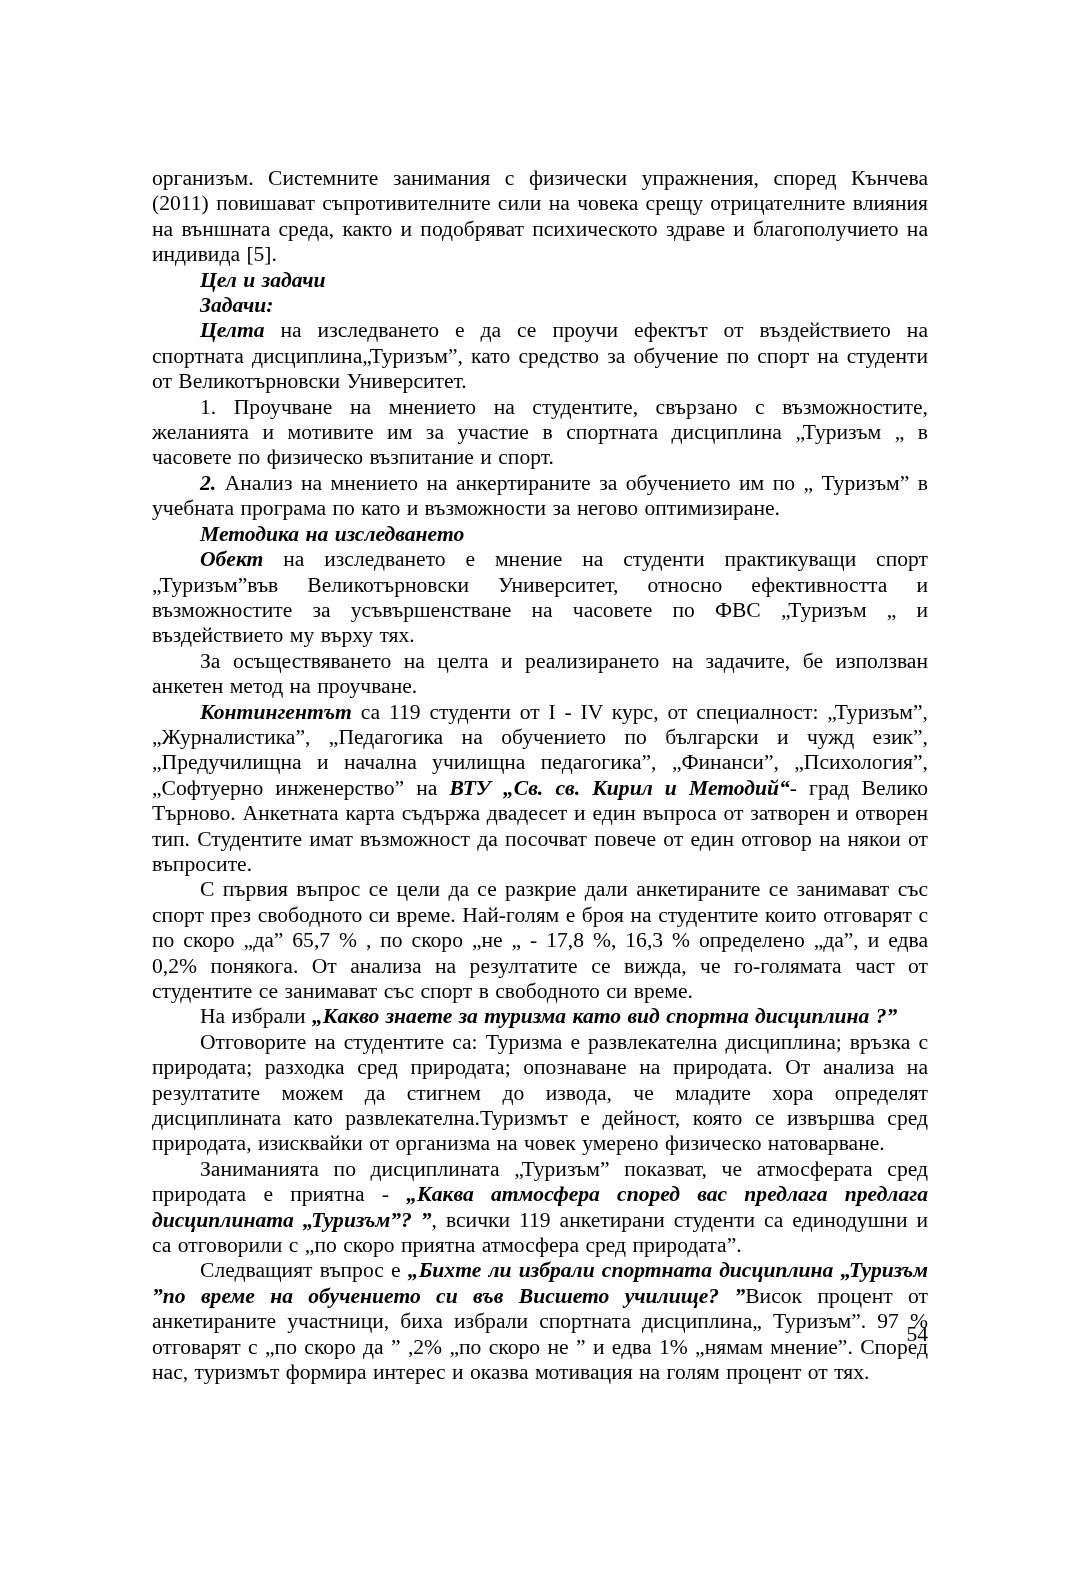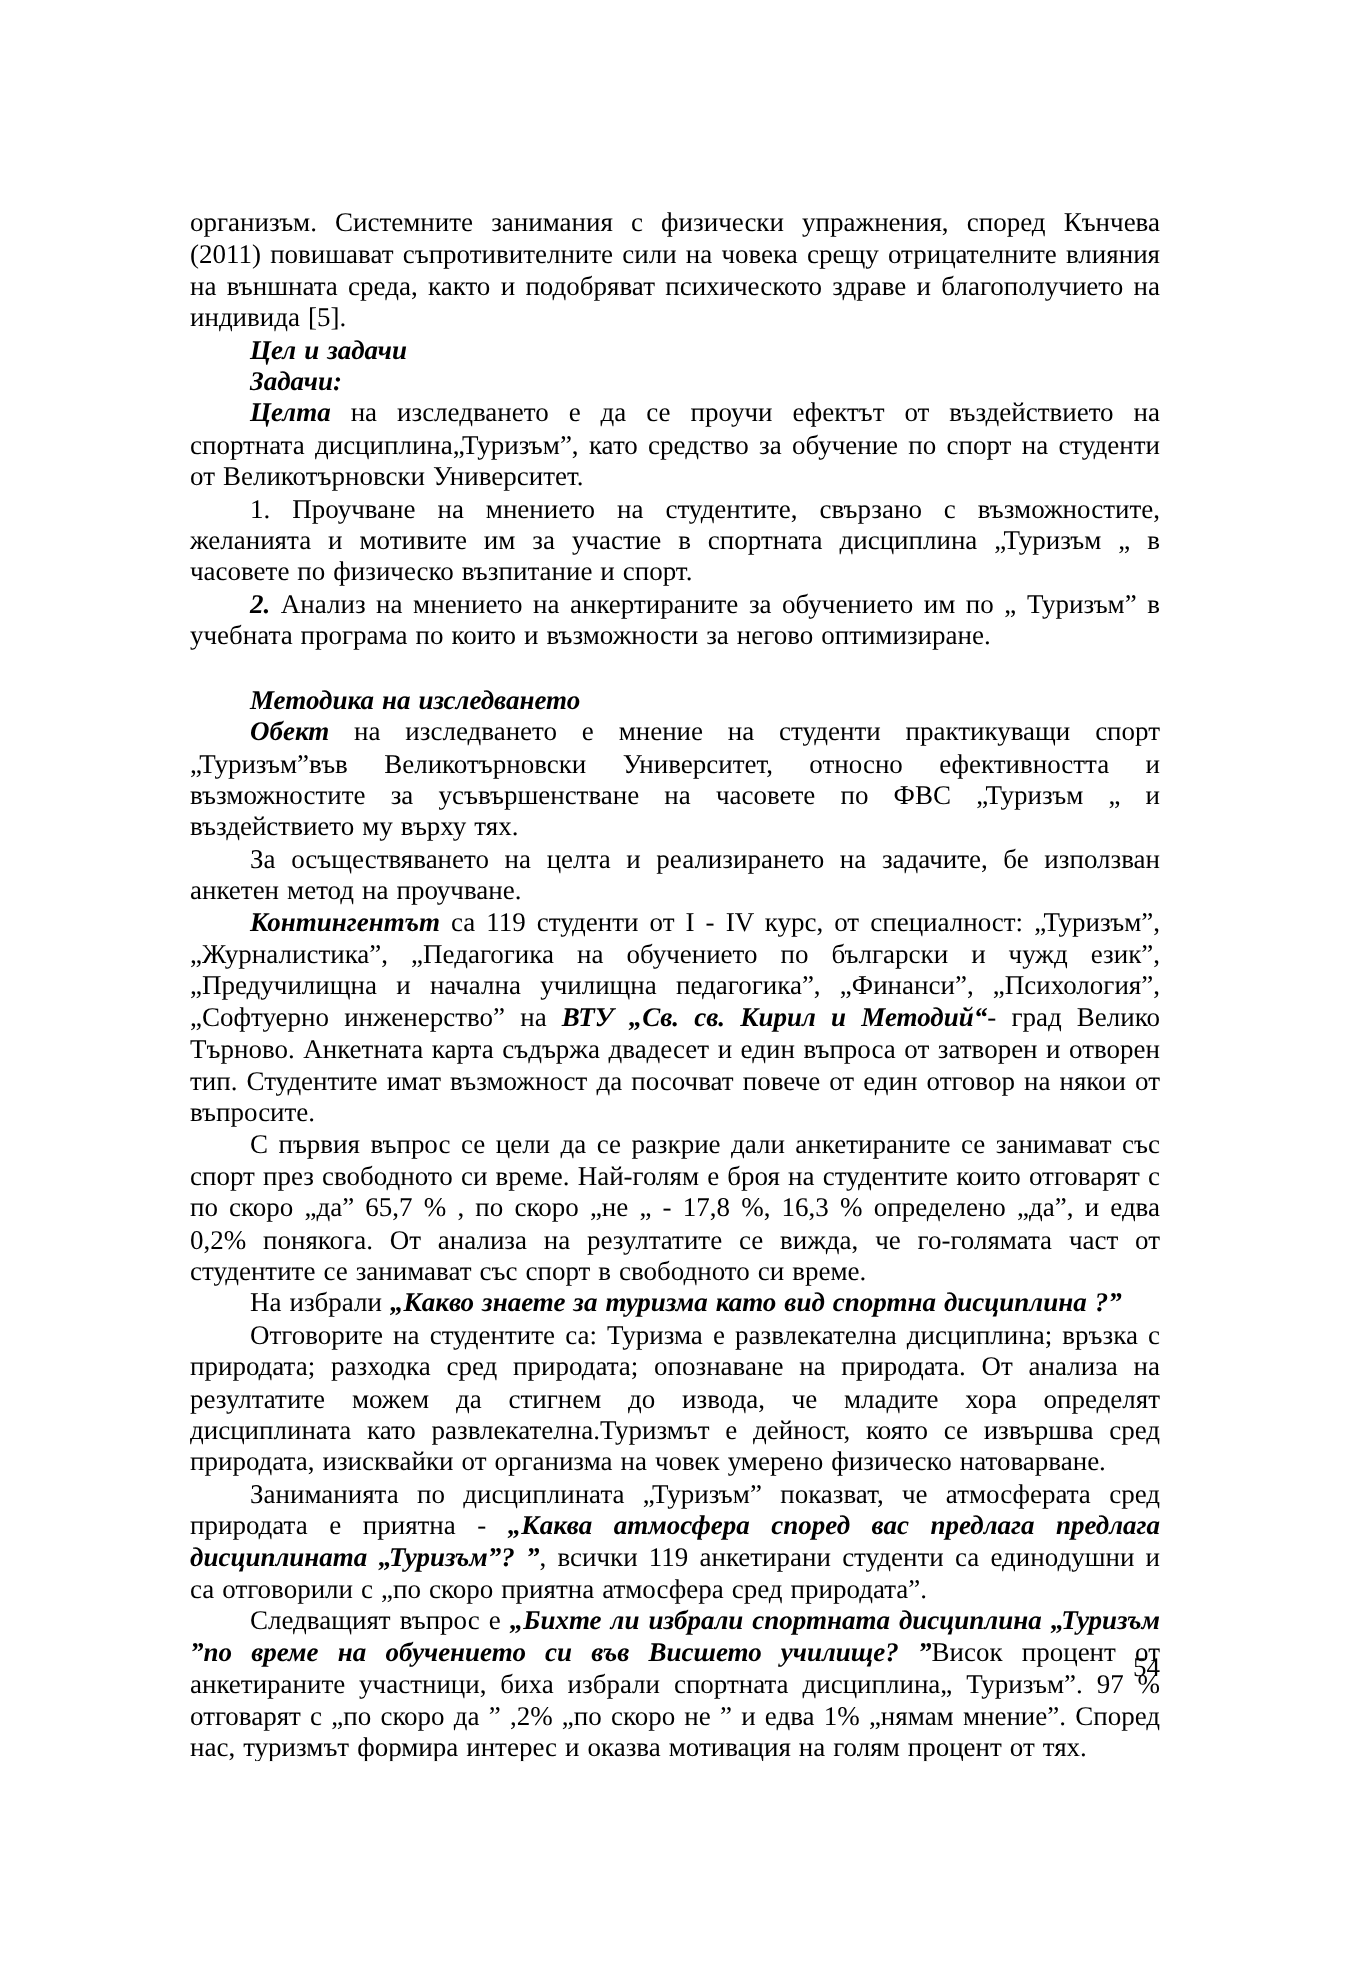--- a/index.html
+++ b/index.html
@@ -16,42 +16,42 @@
   }
   .para {
     margin: 0;
     font-size: 21.6px;
     line-height: 25.4px;
     text-align: justify;
     text-justify: inter-word;
     word-spacing: 1px;
   }
   .para.indent { text-indent: 48px; }
-  .para.space-before { margin-top: 26px; }
+  .para.space-before { }
   .para b { font-weight: bold; font-style: italic; }
   .page-number {
     position: absolute;
     right: 152px;
     bottom: 62px;
     font-size: 21.6px;
     line-height: 25.4px;
     margin-left: 20px;
   }
 </style>
 </head>
 <body>
 
 <div class="page">
   <div id="doc-content">
       <p class="para"><span>организъм. Системните занимания с физически упражнения, според Кънчева (2011) повишават съпротивителните сили на човека срещу отрицателните влияния на външната среда, както и подобряват психическото здраве и благополучието на индивида [5].</span></p>
       <p class="para indent"><b>Цел и задачи</b></p>
       <p class="para indent"><b>Задачи:</b></p>
       <p class="para indent"><b>Целта</b><span> на изследването е да се проучи ефектът от въздействието на спортната дисциплина„Туризъм”, като средство за обучение по спорт на студенти от Великотърновски Университет.</span></p>
       <p class="para indent"><span>1. Проучване на мнението на студентите, свързано с възможностите, желанията и мотивите им за участие в спортната дисциплина „Туризъм „ в часовете по физическо възпитание и спорт.</span></p>
-      <p class="para indent"><b>2.</b><span> Анализ на мнението на анкертираните за обучението им по „ Туризъм” в учебната програма по които  и възможности за негово оптимизиране.</span></p>
+      <p class="para indent"><b>2.</b><span> Анализ на мнението на анкертираните за обучението им по „ Туризъм” в учебната програма по като  и възможности за негово оптимизиране.</span></p>
       <p class="para indent space-before"><b>Методика на изследването</b></p>
       <p class="para indent"><b>Обект</b><span> на изследването е мнение на студенти практикуващи спорт „Туризъм”във Великотърновски Университет, относно ефективността и възможностите за  усъвършенстване на часовете по ФВС „Туризъм „ и въздействието му върху тях.</span></p>
       <p class="para indent"><span>За осъществяването  на целта и реализирането на задачите, бе използван анкетен метод на проучване.</span></p>
       <p class="para indent"><b>Контингентът</b><span> са 119 студенти от I - IV курс, от специалност: „Туризъм”, „Журналистика”, „Педагогика на обучението по български и чужд език”, „Предучилищна и начална училищна педагогика”, „Финанси”, „Психология”, „Софтуерно инженерство” на </span><b>ВТУ „Св. св. Кирил и Методий“</b><span>- град Велико Търново. Анкетната карта съдържа двадесет и един въпроса от затворен и отворен тип. Студентите имат възможност да посочват повече от един отговор на някои от въпросите.</span></p>
       <p class="para indent"><span>С първия въпрос се цели да се разкрие дали анкетираните се занимават със спорт през свободното си време. Най-голям е броя на студентите които отговарят с по скоро „да” 65,7 % , по скоро „не „ - 17,8 %, 16,3 % определено „да”, и едва 0,2% понякога. От анализа на резултатите се вижда, че го-голямата част от студентите се занимават със спорт в свободното си време.</span></p>
       <p class="para indent"><span> На избрали </span><b>„Какво знаете за туризма като вид спортна дисциплина ?”</b></p>
       <p class="para indent"><span>Отговорите на студентите са: Туризма е развлекателна дисциплина; връзка с природата; разходка сред природата; опознаване на природата. От анализа на резултатите можем да стигнем до извода, че младите хора определят дисциплината като развлекателна.Туризмът е дейност, която се извършва сред природата, изисквайки от организма на човек умерено физическо натоварване.</span></p>
       <p class="para indent"><span>Заниманията по дисциплината „Туризъм” показват, че атмосферата сред природата е приятна - </span><b>„Каква атмосфера според вас предлага предлага дисциплината „Туризъм”? ”</b><span>, всички 119 анкетирани студенти са единодушни и са отговорили с „по скоро приятна атмосфера сред природата”.</span></p>
       <p class="para indent"><span>Следващият въпрос е </span><b>„Бихте ли избрали спортната дисциплина „Туризъм ”по време на обучението си във Висшето училище? ”</b><span>Висок процент от анкетираните участници, биха избрали спортната дисциплина„ Туризъм”. 97 % отговарят с  „по скоро да ” ,2%  „по скоро не ” и едва 1% „нямам мнение”. Според нас, туризмът формира интерес и оказва мотивация на голям процент от тях.</span></p>
     </div>

